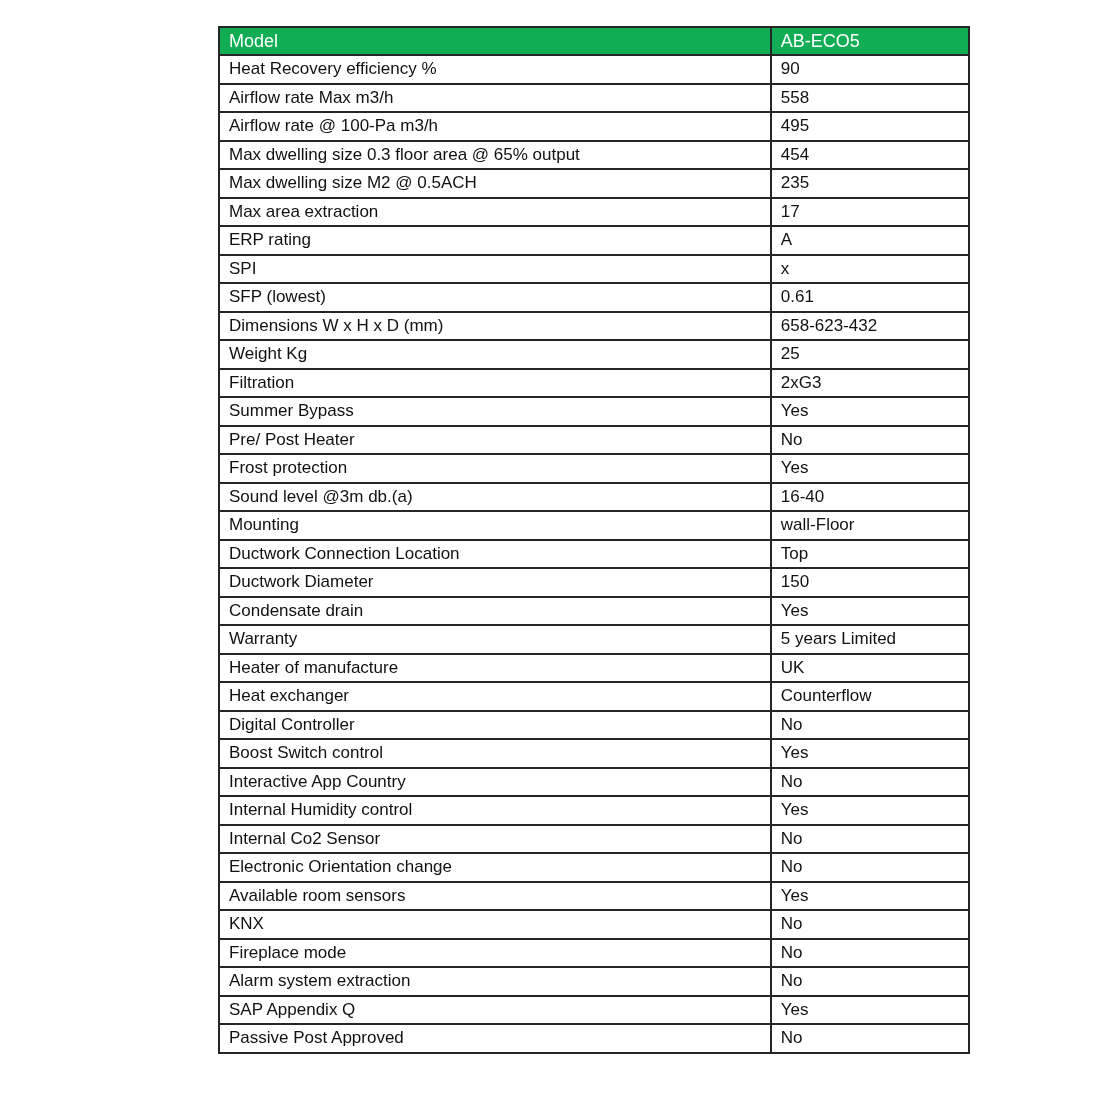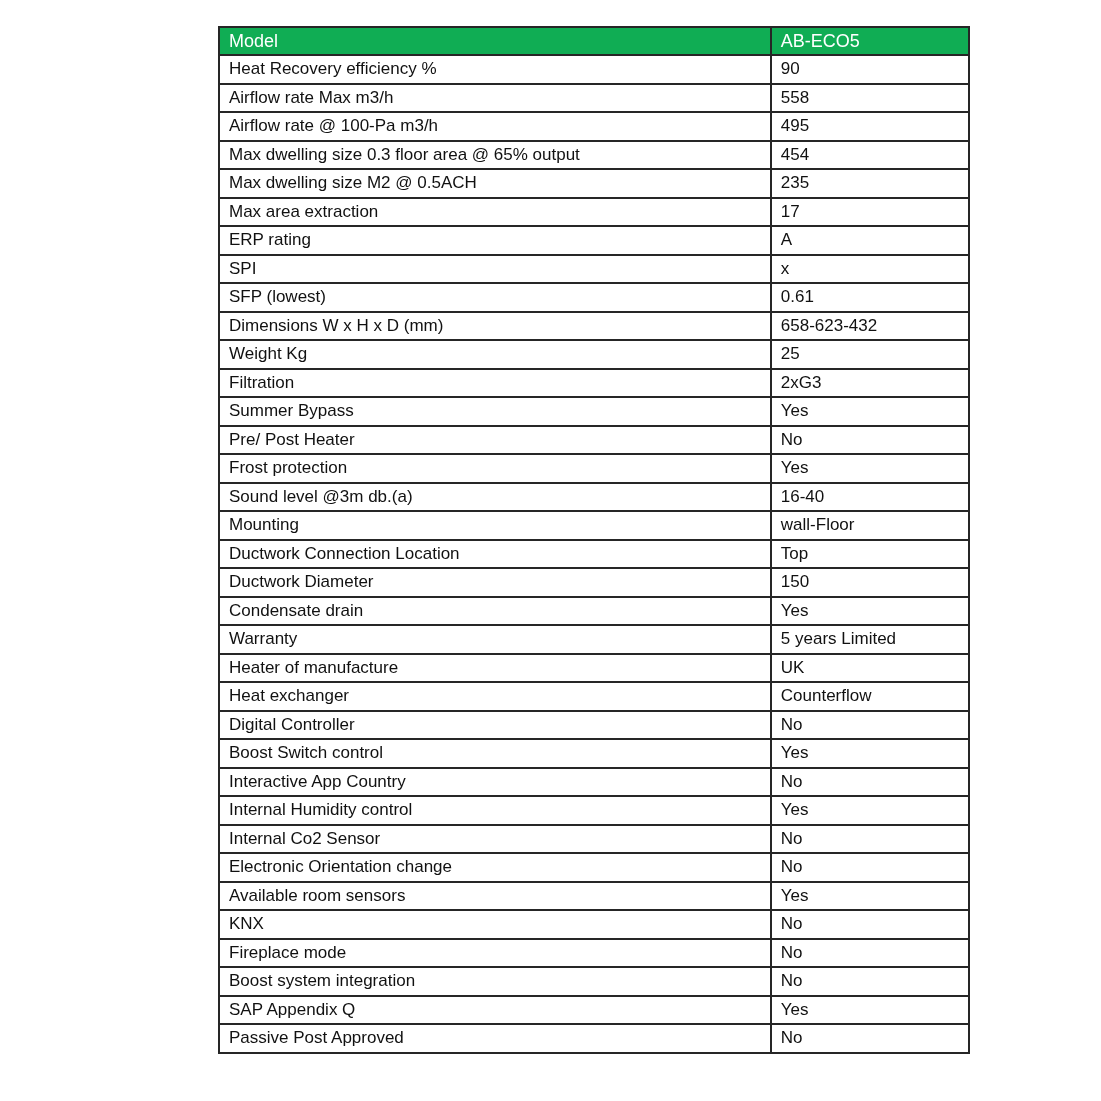--- a/index.html
+++ b/index.html
@@ -191,21 +191,21 @@
         </tr>
         <tr>
           <td>KNX</td>
           <td>No</td>
         </tr>
         <tr>
           <td>Fireplace mode</td>
           <td>No</td>
         </tr>
         <tr>
-          <td>Boost system integration</td>
+          <td>Alarm system extraction</td>
           <td>No</td>
         </tr>
         <tr>
           <td>SAP Appendix Q</td>
           <td>Yes</td>
         </tr>
         <tr>
           <td>Passive Post Approved</td>
           <td>No</td>
         </tr>

